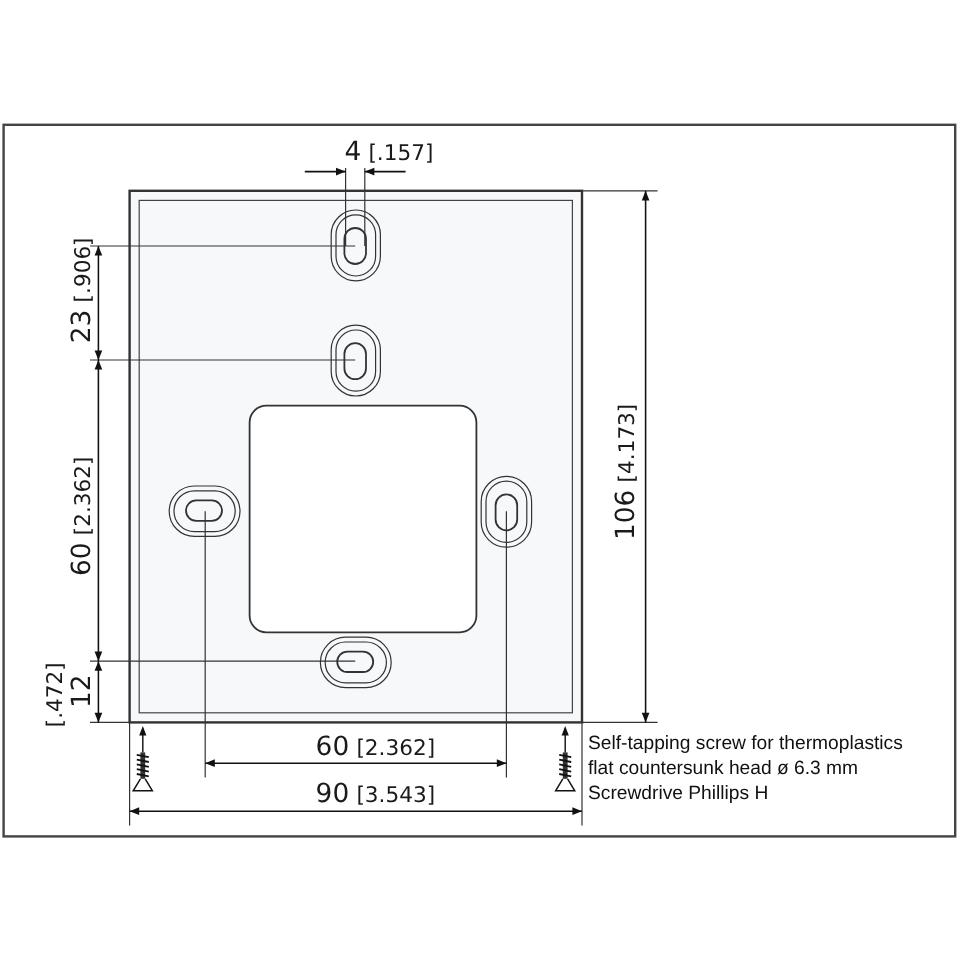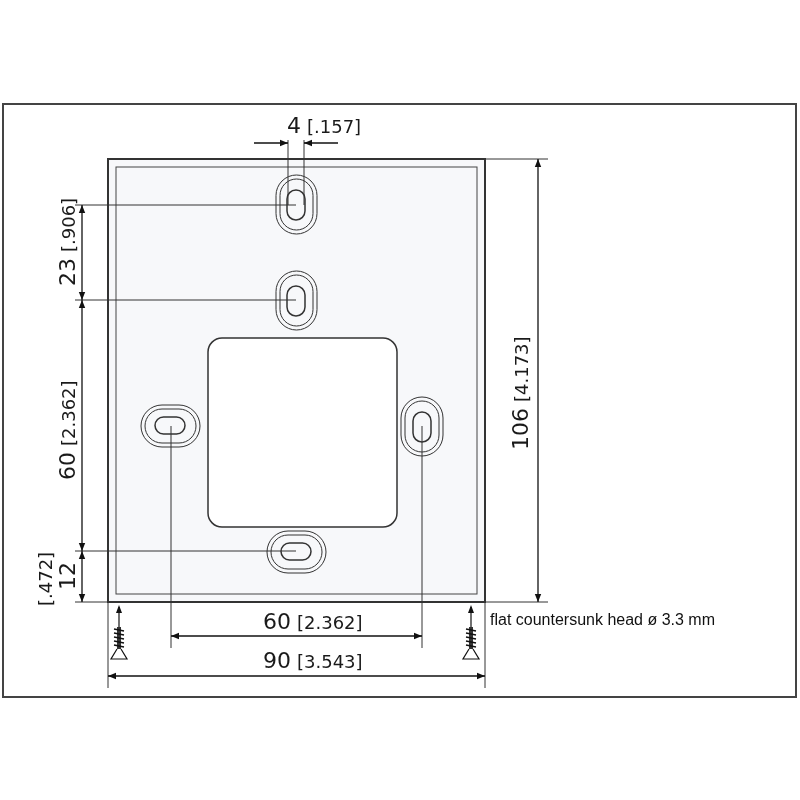--- a/index.html
+++ b/index.html
@@ -115,14 +115,16 @@
   <g transform="translate(471,605)">
     <line x1="0" y1="22" x2="0" y2="2" stroke="#111" stroke-width="1.2"></line>
     <path d="M-3,8 L0,0 L3,8 z" fill="#111"></path>
     <rect x="-2" y="22" width="4" height="22" fill="#333"></rect>
     <path d="M-5,24 L5,26 M-5,28 L5,30 M-5,32 L5,34 M-5,36 L5,38 M-5,40 L5,42" stroke="#111" stroke-width="1.5"></path>
     <path d="M-2,44 L-8,54 L8,54 L2,44" fill="none" stroke="#111" stroke-width="1.2"></path>
   </g>
 </svg>
 
 <div class="note">
-  <div>flat countersunk head ø 3.3 mm</div>
+  <div>Self-tapping screw for thermoplastics</div>
+  <div>flat countersunk head ø 6.3 mm</div>
+  <div>Screwdrive Phillips H</div>
 </div>
 
 </body></html>

